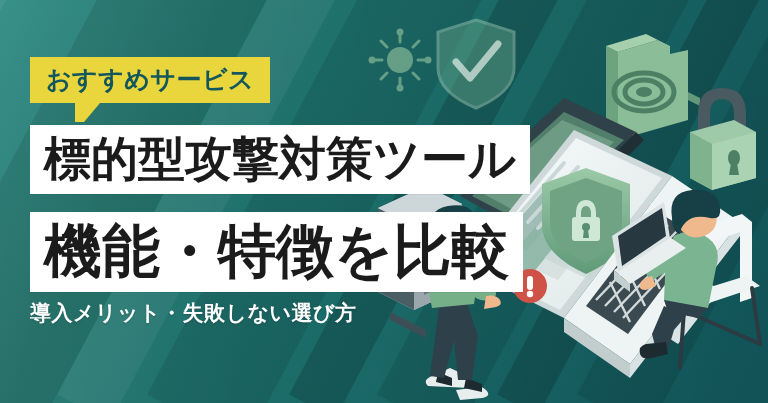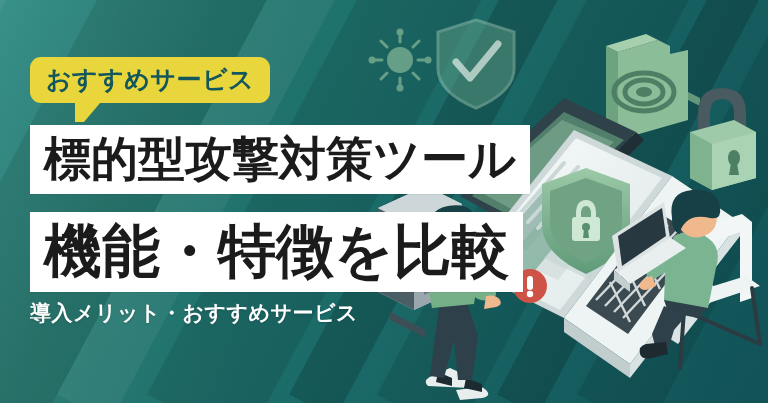--- a/index.html
+++ b/index.html
@@ -63,21 +63,20 @@
     position: relative;
     display: inline-block;
     background: #e8d63c;
     color: #13575c;
     font-size: 25px;
     font-weight: 700;
     letter-spacing: 0.5px;
     line-height: 1;
     padding: 10px 16px 11px 16px;
     white-space: nowrap;
-    border-radius: 11px;
   }
   .badge-tail {
     position: absolute;
     left: 45px;
     top: 100%;
     width: 0; height: 0;
     border-left: 9px solid #e8d63c;
     border-right: 16px solid transparent;
     border-top: 19px solid #e8d63c;
     border-bottom: 0;
@@ -341,17 +340,17 @@
 
     <div class="badge-wrap">
       <span class="badge">おすすめサービス</span>
       <span class="badge-tail"></span>
     </div>
 
     <div class="title-plate" id="title-line-1">標的型攻撃対策ツール</div>
 
     <div class="title-plate" id="title-line-2">機能・特徴を比較</div>
 
-    <div class="subtitle">導入メリット・おすすめサービス</div>
+    <div class="subtitle">導入メリット・失敗しない選び方</div>
 
   </div>
 
 </div>
 
 </body></html>

